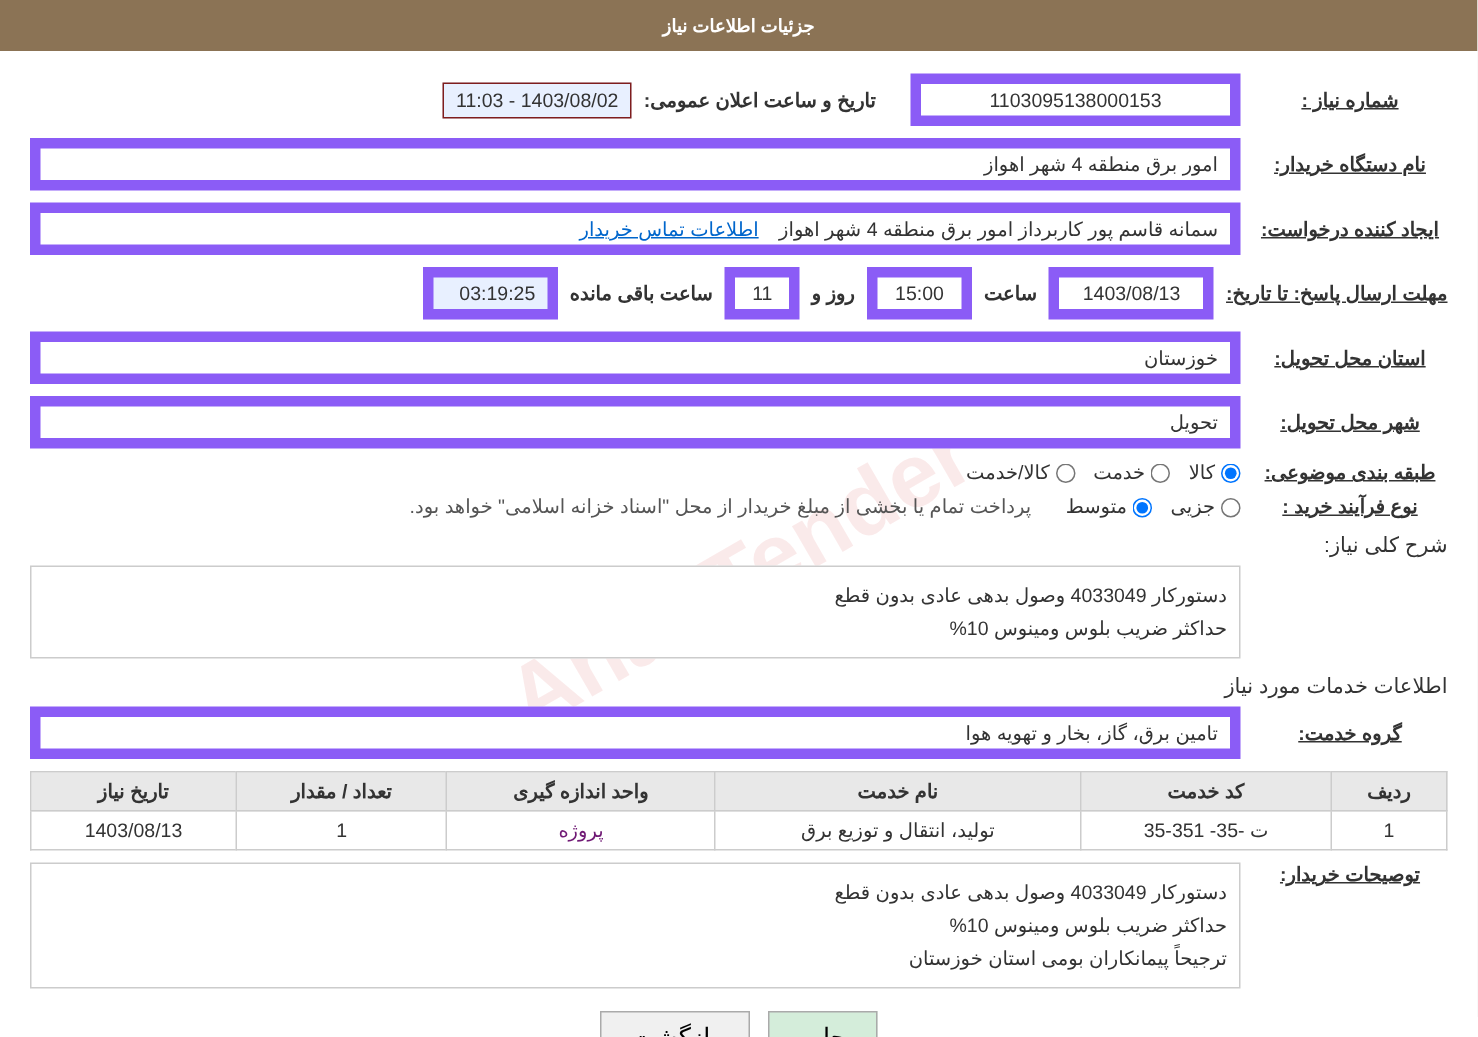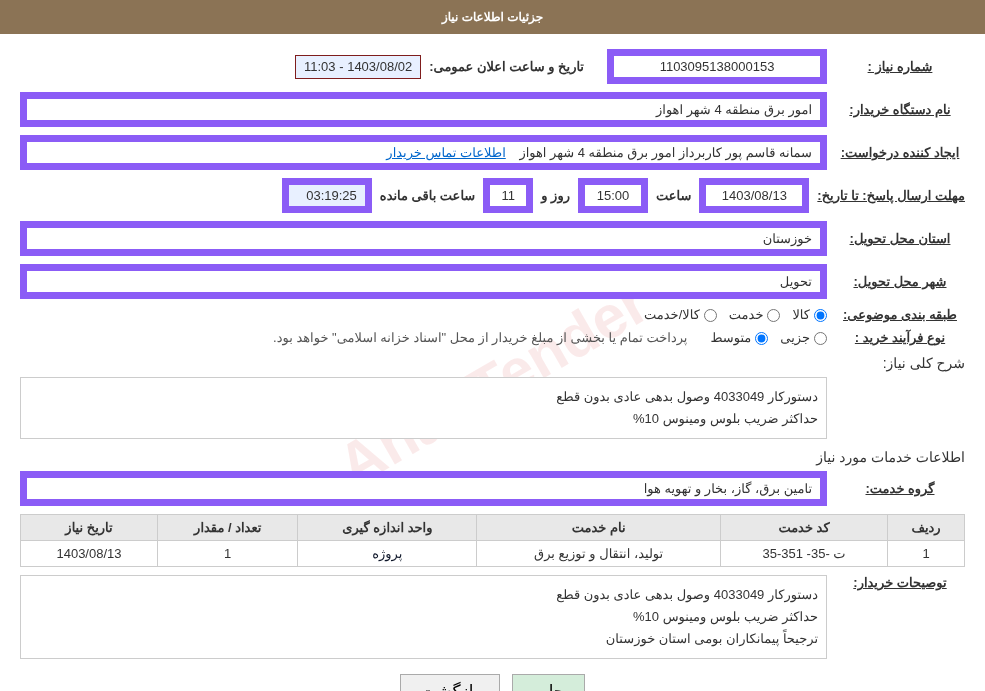--- a/index.html
+++ b/index.html
@@ -289,21 +289,21 @@
             <th>واحد اندازه گیری</th>
             <th>تعداد / مقدار</th>
             <th>تاریخ نیاز</th>
           </tr>
         </thead>
         <tbody id="service-table-body">
         <tr>
       <td>1</td>
       <td>ت -35- 351-35</td>
       <td>تولید، انتقال و توزیع برق</td>
-      <td class="link-td" style="color:#0f172a;">پروژه</td>
+      <td class="link-td" style="color:#701a75;">پروژه</td>
       <td>1</td>
       <td>1403/08/13</td>
     </tr>
           </tbody>
       </table>
 
       <div class="buyer-notes-row">
         <span class="label">توصیحات خریدار:</span>
         <div class="buyer-notes-box">
           <div>دستورکار 4033049 وصول بدهی عادی بدون قطع</div>

